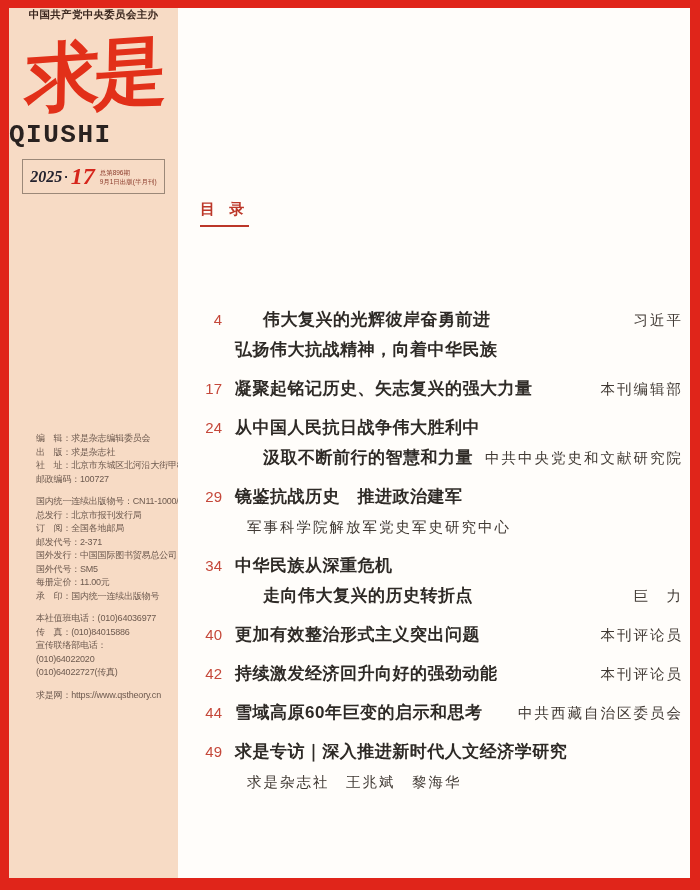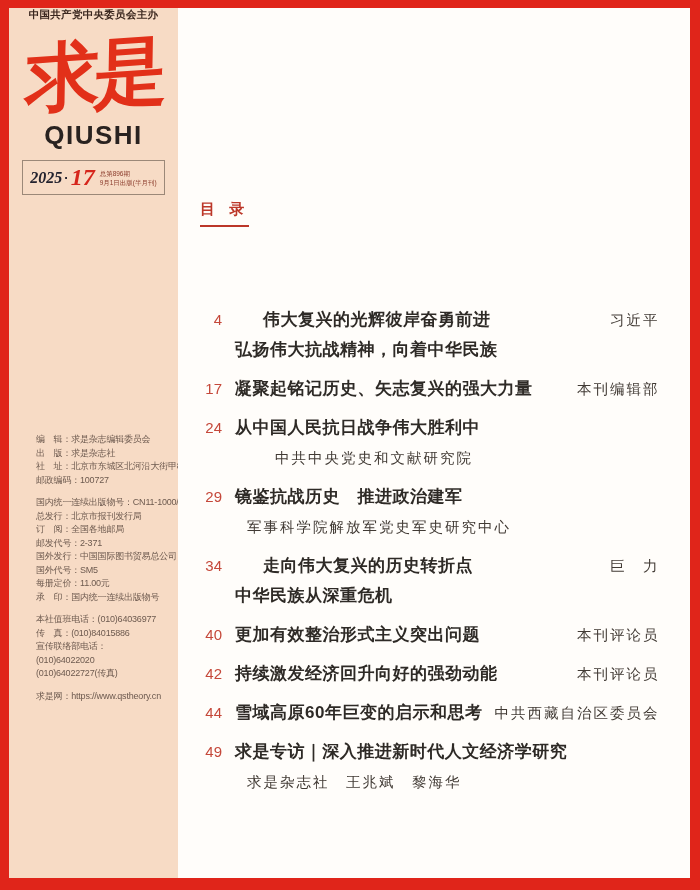--- a/index.html
+++ b/index.html
@@ -9,21 +9,21 @@
         border-width:8px 10px 12px 9px;
         display:flex;background:#fffdfa;overflow:hidden;}
   
   .sidebar{width:169px;flex-shrink:0;background:#f7dbc5;display:flex;flex-direction:column;overflow:hidden;}
   .publisher{text-align:center;font-size:10.5px;font-weight:bold;
              color:#3a261e;letter-spacing:0.3px;white-space:nowrap;}
   .logo-cn{margin-top:2px;height:100px;line-height:100px;text-align:center;
            font-family:"DejaVu Serif",serif;font-weight:bold;font-size:74px;
            color:#e23019;letter-spacing:-6px;
            transform:rotate(-4deg) skewX(-5deg);}
-  .logo-latin{text-align:center;font-family:Liberation Sans, sans-serif;font-weight:bold;
+  .logo-latin{font-family:Liberation Mono, monospace;font-weight:bold;
               font-size:26px;color:#292220;letter-spacing:1.5px;margin-top:-4px;}
   .issue-box{margin:9px 13px 0 13px;border:1px solid #9b8878;height:33px;
              display:flex;align-items:center;justify-content:center;gap:1px;background:#f7dbc5;}
   .issue-year{font-family:"Liberation Serif",serif;font-style:italic;font-weight:bold;
               font-size:16px;color:#23222e;}
   .issue-dot{font-size:13px;color:#23222e;font-weight:bold;margin:0 1px;}
   .issue-num{font-family:"Liberation Serif",serif;font-style:italic;font-weight:bold;
              font-size:24px;color:#d6261c;}
   .issue-meta{display:flex;flex-direction:column;margin-left:4px;text-align:left;}
   .issue-meta span{font-size:6.5px;line-height:9px;color:#8a3a2a;white-space:nowrap;}
@@ -125,45 +125,46 @@
         </div>
       </div>
 
       <div class="toc-entry">
         <div class="page-num">24</div>
         <div class="entry-body">
           <div class="title-line">
               <span class="title-text">从中国人民抗日战争伟大胜利中</span>
             </div>
           <div class="title-line indent">
+            <span class="title-text">汲取不断前行的智慧和力量</span>
             <span class="author">中共中央党史和文献研究院</span>
           </div>
         </div>
       </div>
 
       <div class="toc-entry">
         <div class="page-num">29</div>
         <div class="entry-body">
           <div class="title-line">
               <span class="title-text">镜鉴抗战历史　推进政治建军</span>
             </div>
           <div class="author-line"><span class="author">军事科学院解放军党史军史研究中心</span></div>
         </div>
       </div>
 
       <div class="toc-entry">
         <div class="page-num">34</div>
         <div class="entry-body">
+          <div class="title-line">
+              <span class="title-text">中华民族从深重危机</span>
+            </div>
           <div class="title-line indent">
             <span class="title-text">走向伟大复兴的历史转折点</span>
             <span class="author">巨　力</span>
           </div>
-          <div class="title-line">
-              <span class="title-text">中华民族从深重危机</span>
-            </div>
         </div>
       </div>
 
       <div class="toc-entry">
         <div class="page-num">40</div>
         <div class="entry-body">
           <div class="title-line">
             <span class="title-text">更加有效整治形式主义突出问题</span>
             <span class="author">本刊评论员</span>
           </div>

